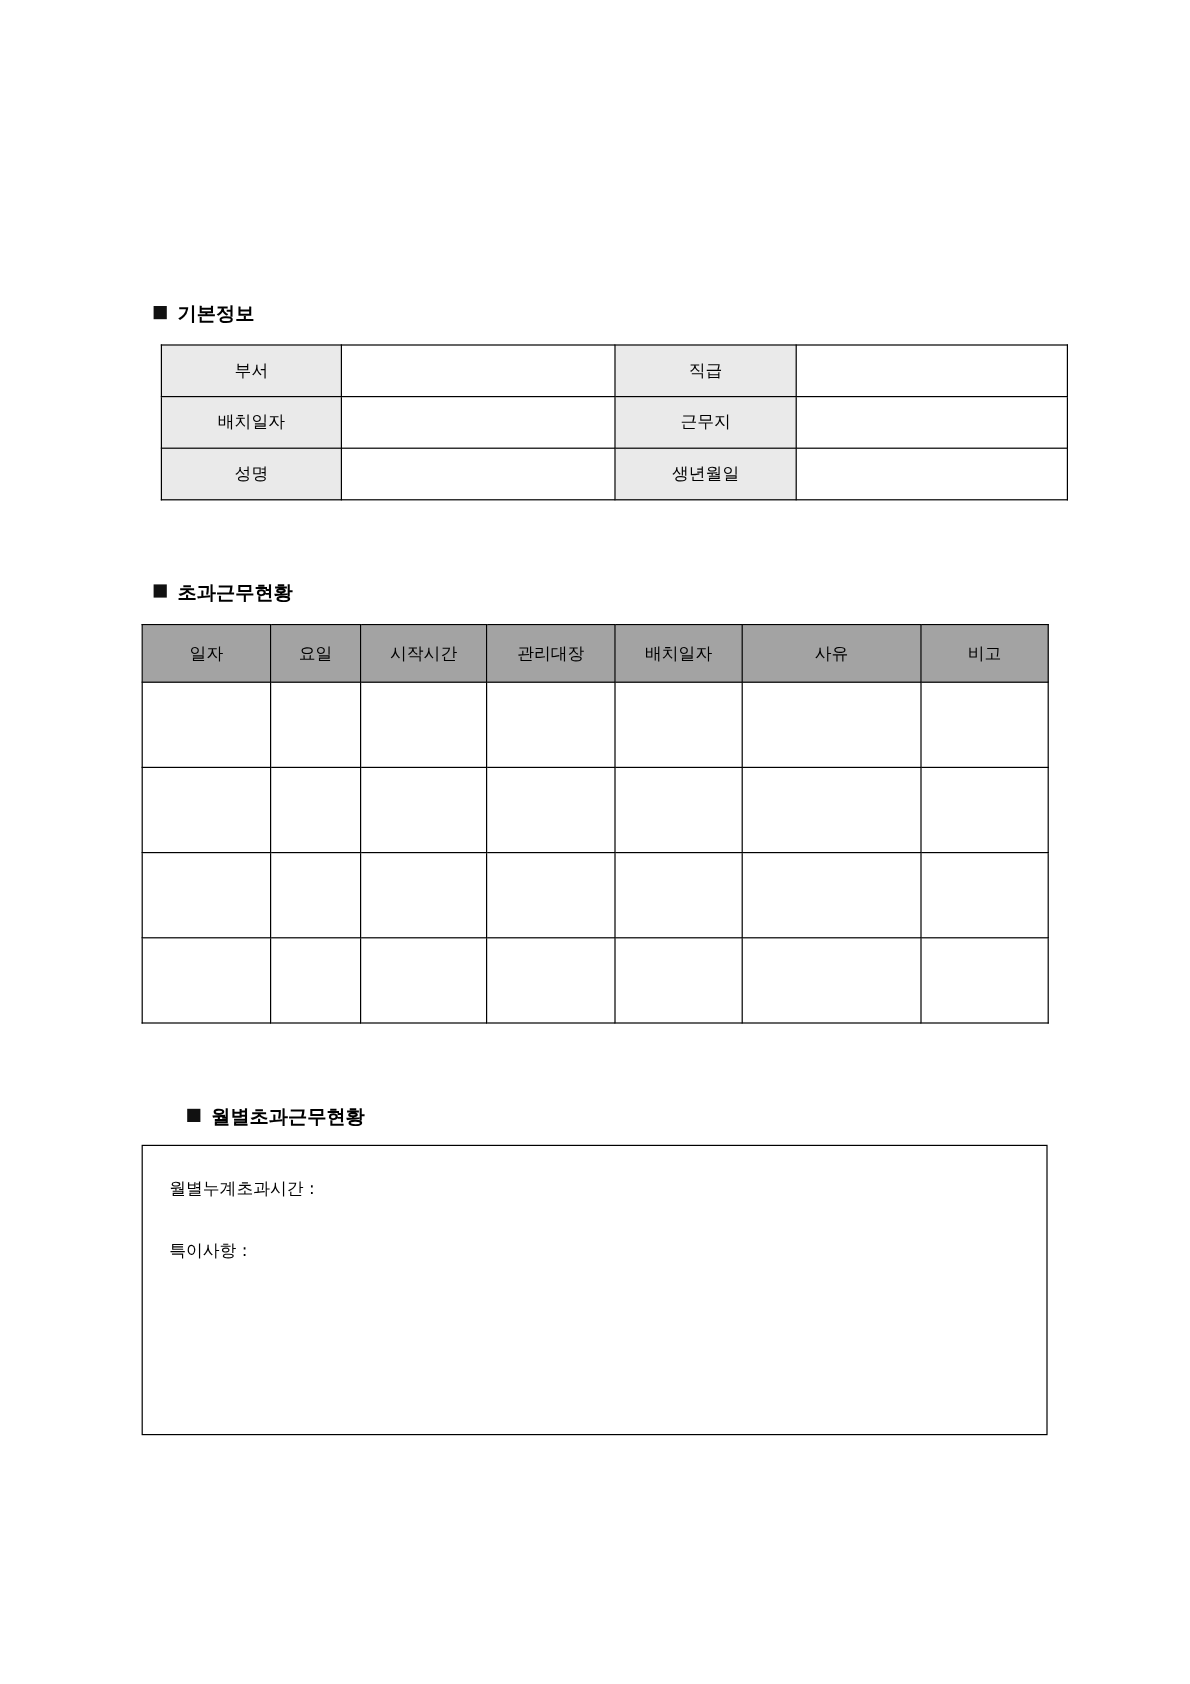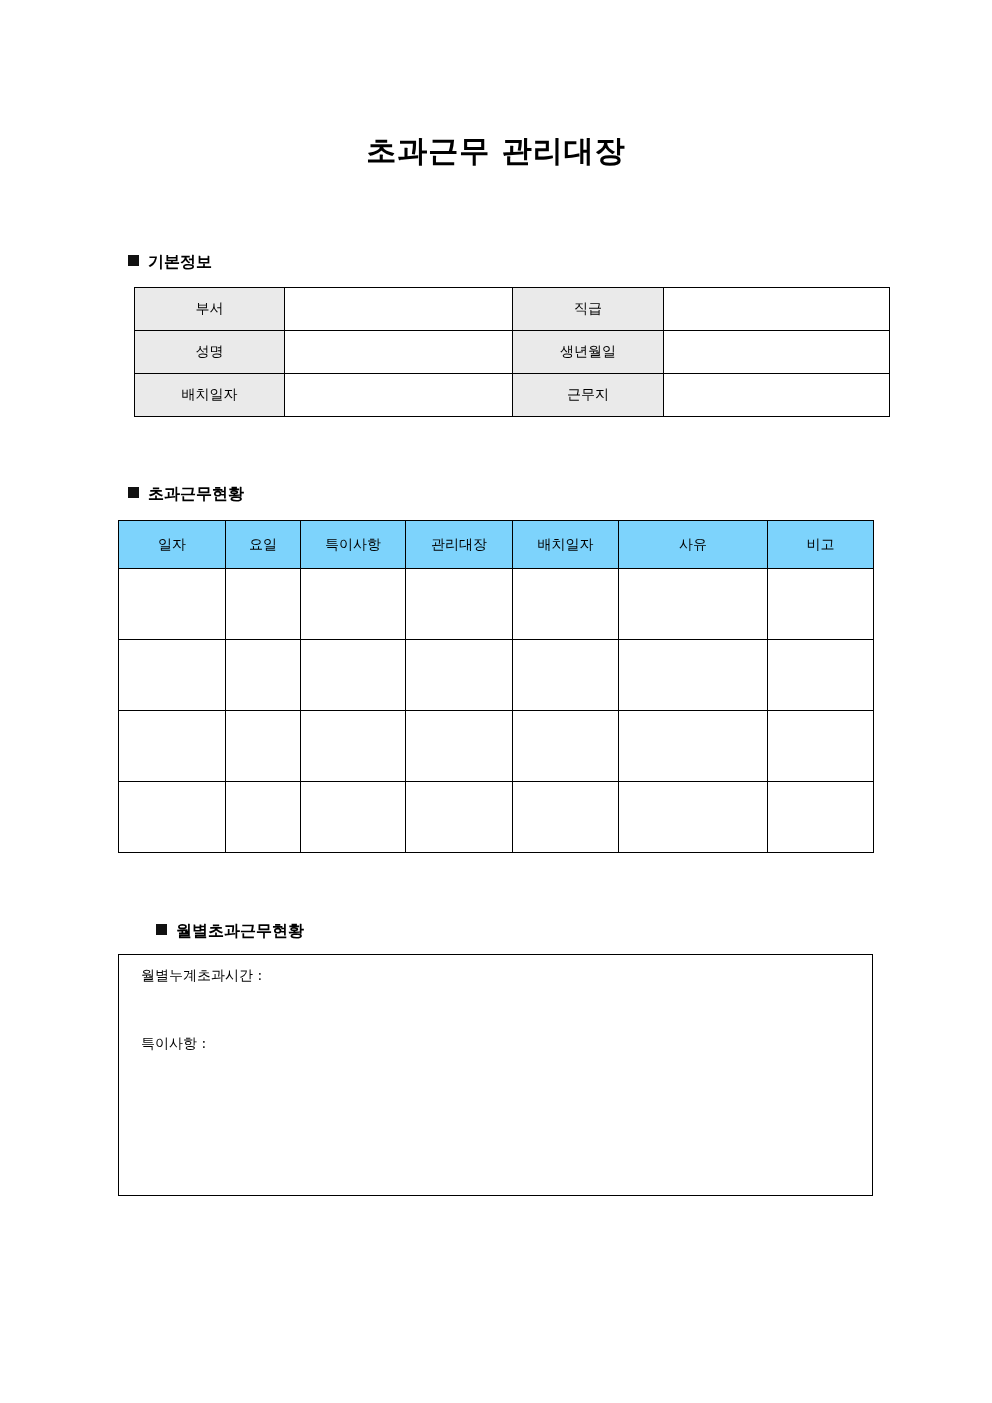--- a/index.html
+++ b/index.html
@@ -92,21 +92,21 @@
   }
   #basic-info-table tr { height: 43px; }
 
   
   #overtime-table {
     left: 118px;
     top: 520px;
     width: 755px;
   }
   #overtime-table thead th {
-    background: #7dd3fc;
+    background: #a3a3a3;
     height: 48px;
     font-size: 14px;
   }
   #overtime-table tbody td {
     height: 71px;
     background: #ffffff;
   }
 
   
   #monthly-box {
@@ -118,58 +118,57 @@
     border: 1px solid #000000;
     background: #ffffff;
   }
   .monthly-line {
     position: absolute;
     left: 22px;
     font-size: 14px;
     white-space: nowrap;
     line-height: 1.2;
   }
-  #monthly-total-line { top: 12px; }
+  #monthly-total-line { top: 28px; }
   #monthly-note-line  { top: 80px; }
 </style>
 </head>
 <body>
 
 <div class="page">
 
-  <div class="doc-title">초과근무 관리대장</div>
 
   <div class="section-heading" id="heading-basic">
     <span class="bullet"></span><span>기본정보</span>
   </div>
 
   <table class="form-table" id="basic-info-table">
     <colgroup>
       <col style="width:150px">
       <col style="width:228px">
       <col style="width:151px">
       <col style="width:226px">
     </colgroup>
     <tbody>
       <tr>
         <td class="label-cell">부서</td>
         <td class="value-cell"></td>
         <td class="label-cell">직급</td>
         <td class="value-cell"></td>
       </tr>
       <tr>
+        <td class="label-cell">배치일자</td>
+        <td class="value-cell"></td>
+        <td class="label-cell">근무지</td>
+        <td class="value-cell"></td>
+      </tr>
+      <tr>
         <td class="label-cell">성명</td>
         <td class="value-cell"></td>
         <td class="label-cell">생년월일</td>
-        <td class="value-cell"></td>
-      </tr>
-      <tr>
-        <td class="label-cell">배치일자</td>
-        <td class="value-cell"></td>
-        <td class="label-cell">근무지</td>
         <td class="value-cell"></td>
       </tr>
     </tbody>
   </table>
 
   <div class="section-heading" id="heading-ot">
     <span class="bullet"></span><span>초과근무현황</span>
   </div>
 
   <table class="form-table" id="overtime-table">
@@ -179,21 +178,21 @@
       <col style="width:105px">
       <col style="width:107px">
       <col style="width:106px">
       <col style="width:149px">
       <col style="width:106px">
     </colgroup>
     <thead>
       <tr>
         <th>일자</th>
         <th>요일</th>
-        <th>특이사항</th>
+        <th>시작시간</th>
         <th>관리대장</th>
         <th>배치일자</th>
         <th>사유</th>
         <th>비고</th>
       </tr>
     </thead>
     <tbody>
       <tr>
         <td></td>
         <td></td>

